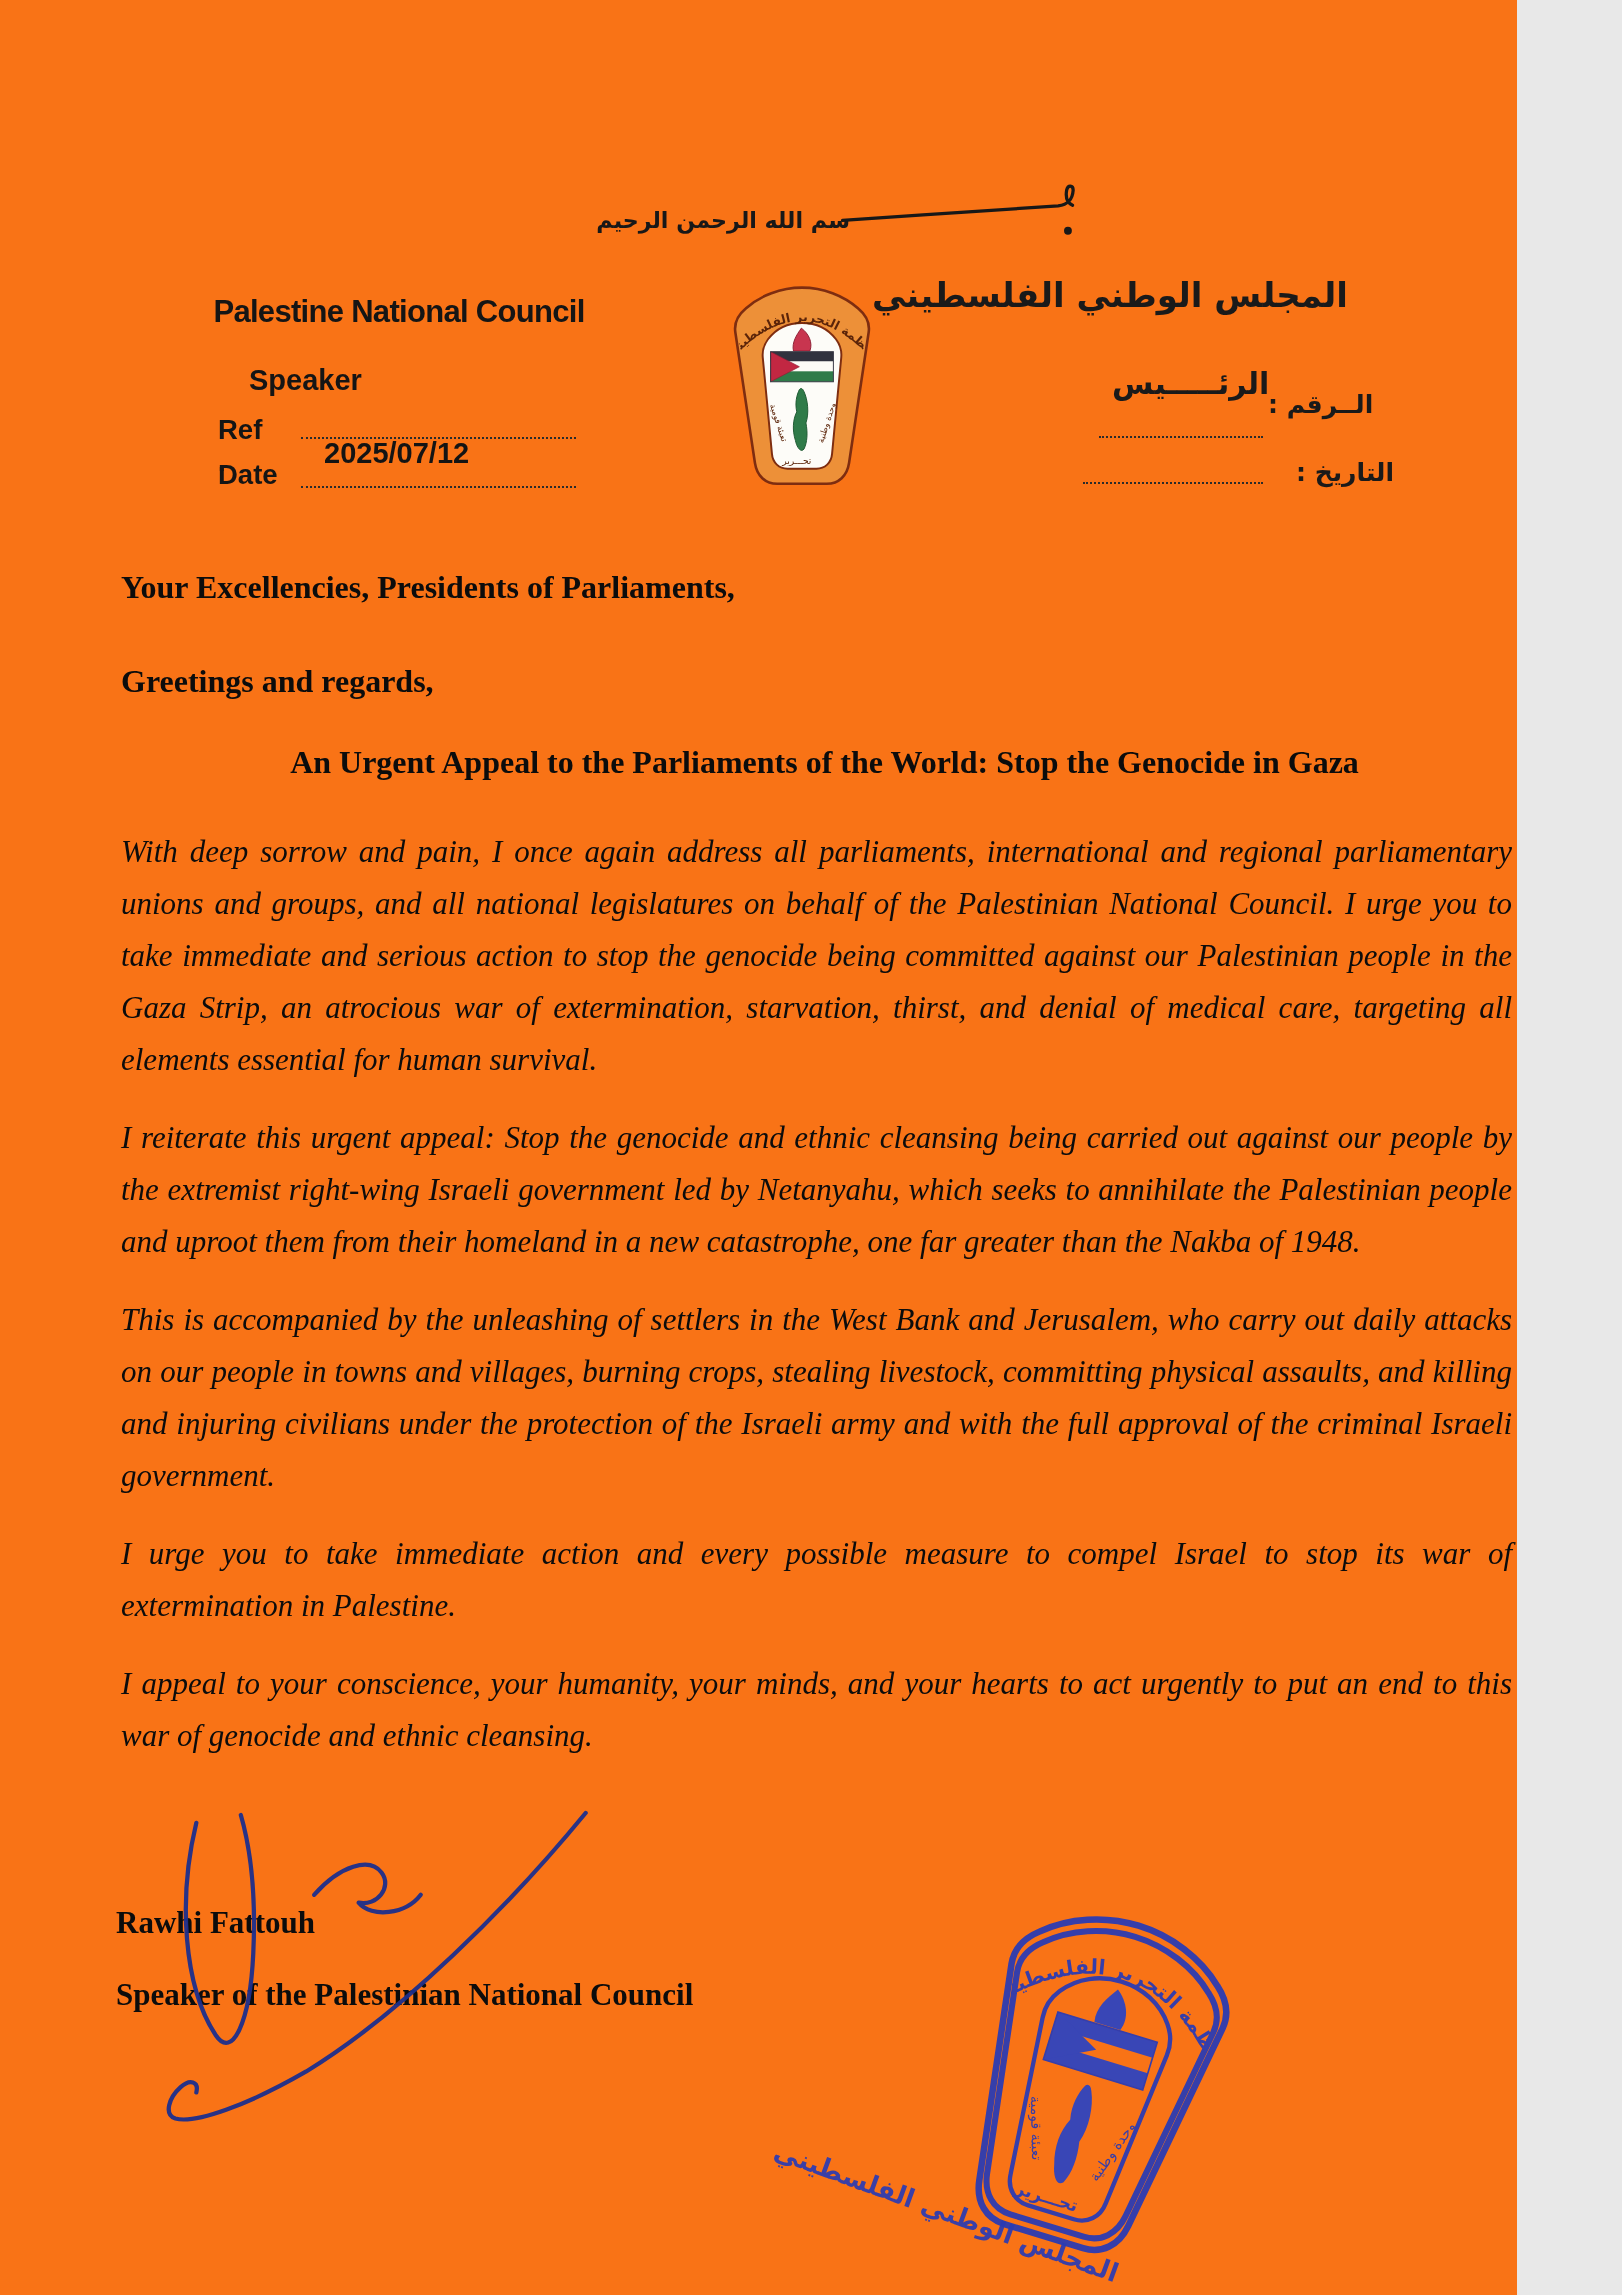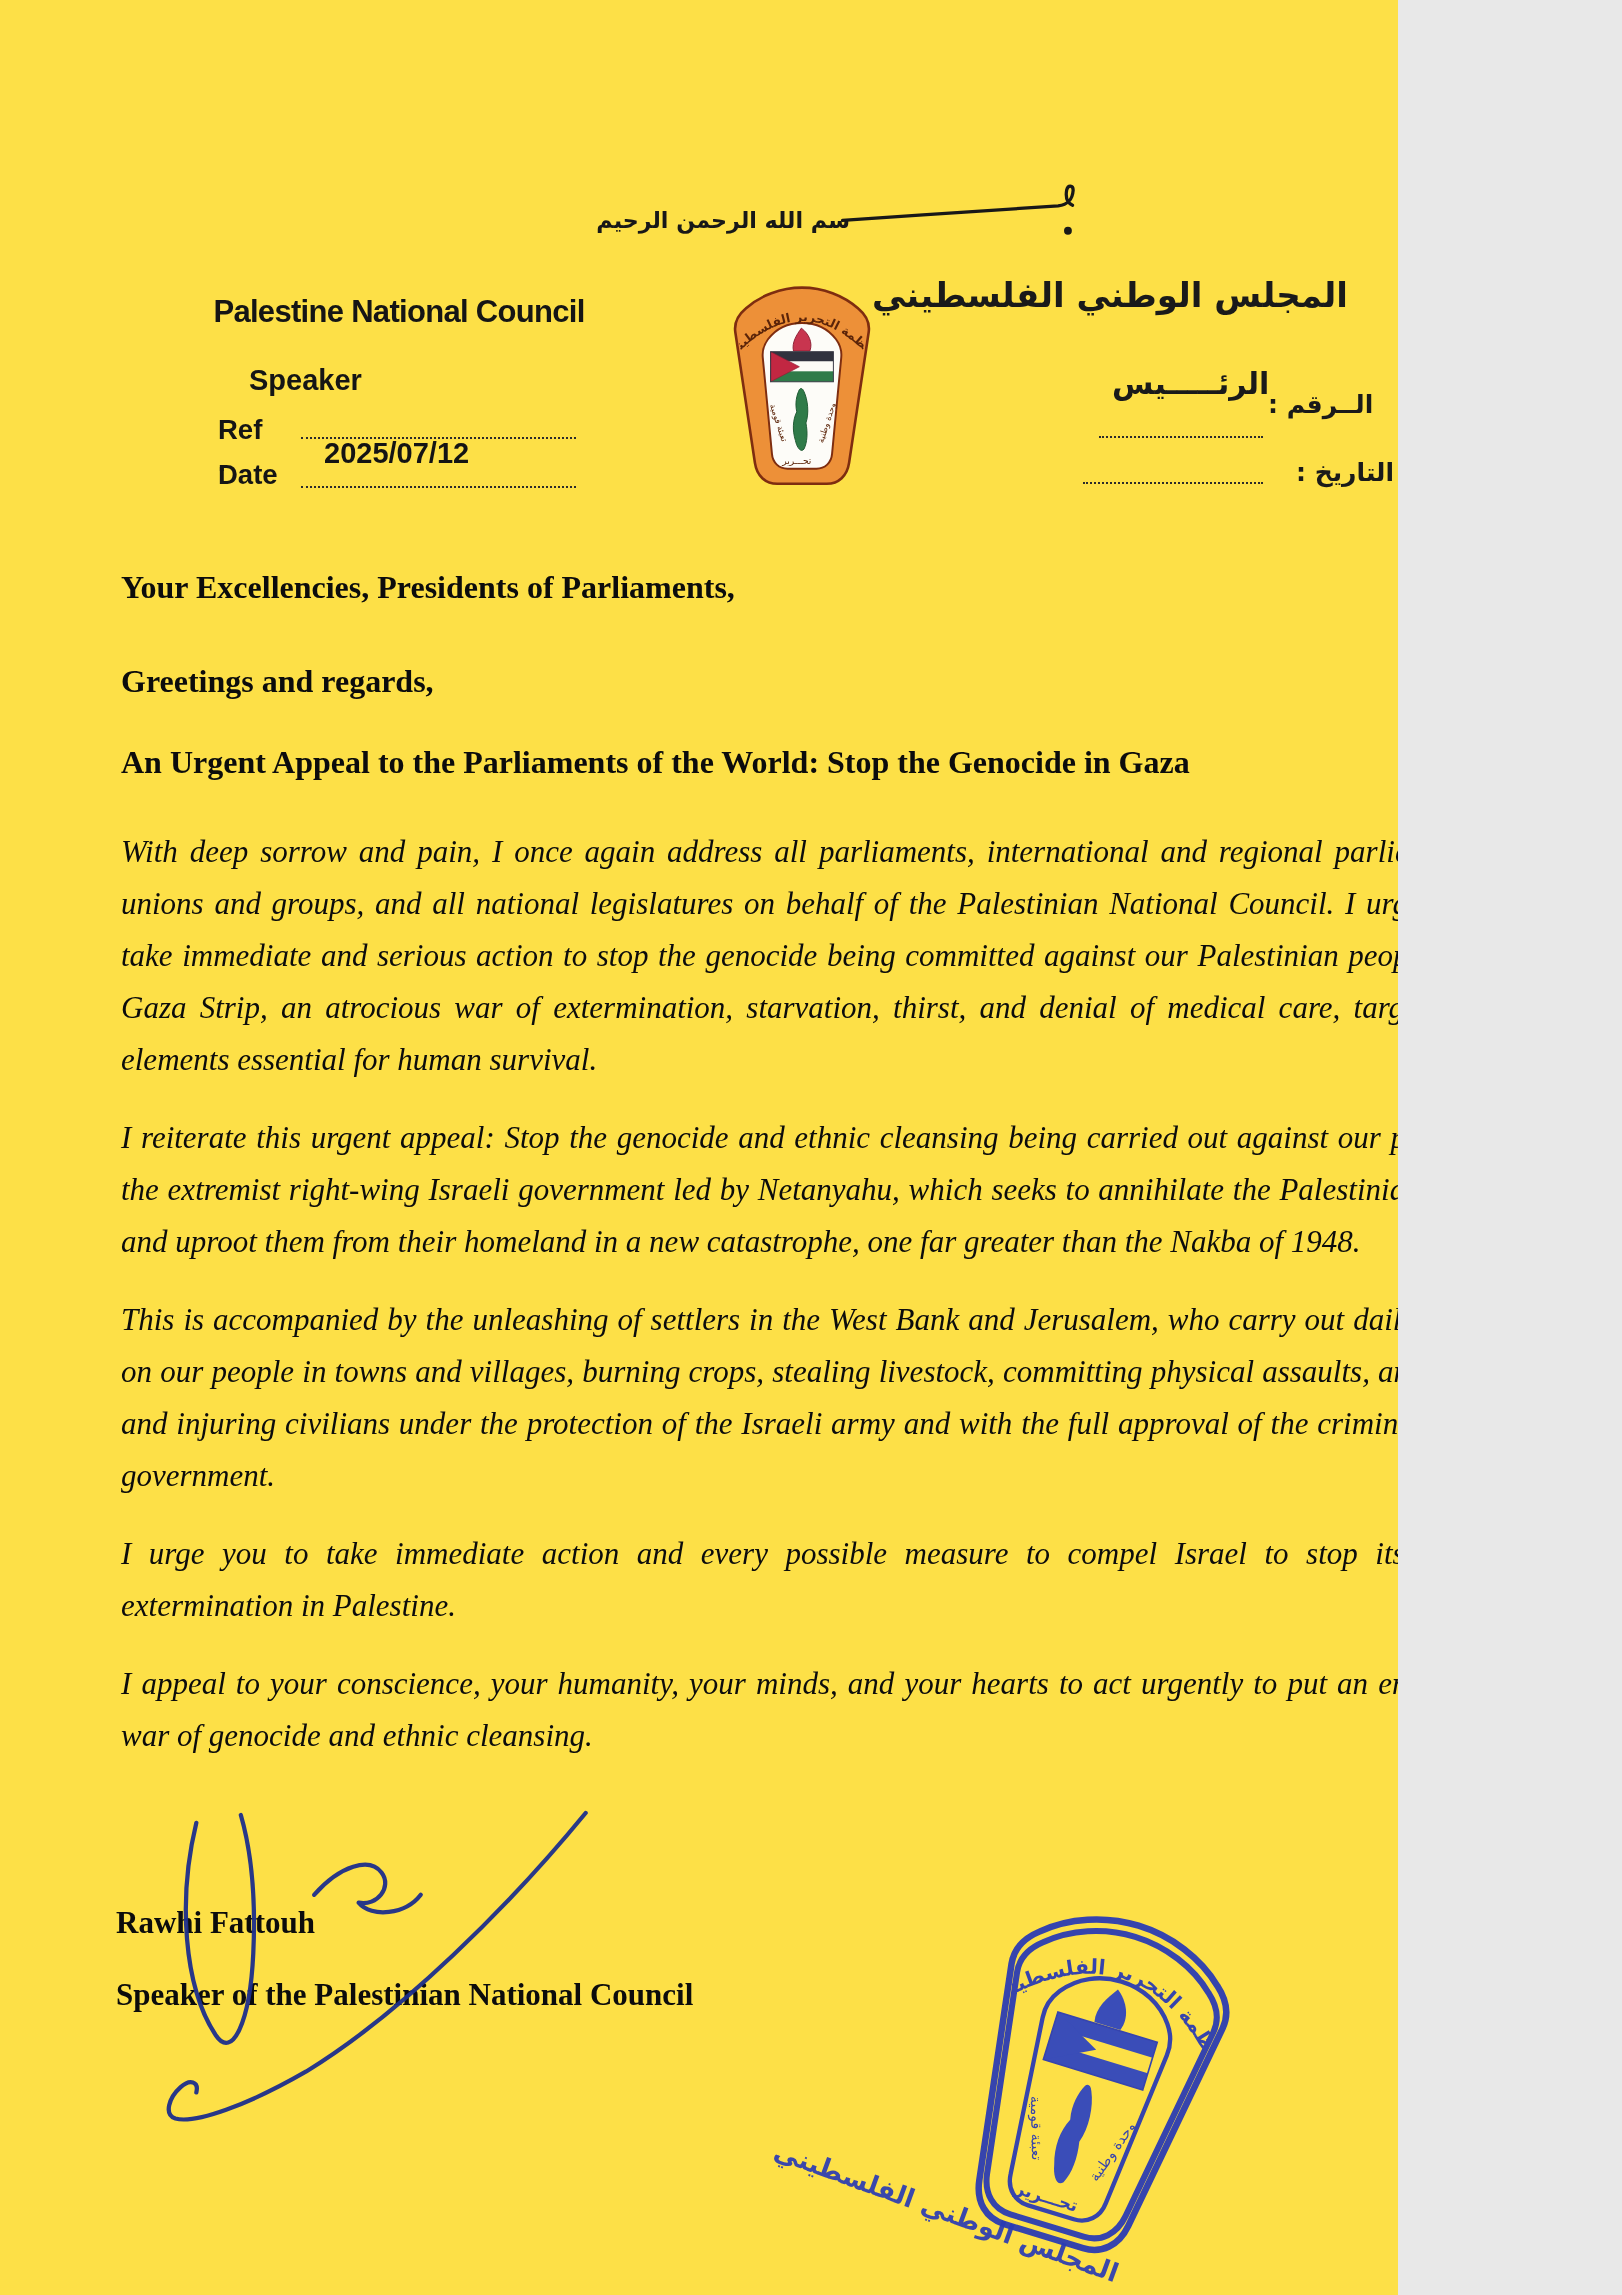--- a/index.html
+++ b/index.html
@@ -1,19 +1,19 @@
 <!DOCTYPE html>
 <html style="font-size:10.5px"><head>
 <meta charset="utf-8">
 <style>
   html,body{margin:0;padding:0;background:#e8e8e8;}
   .page{
     position:relative;
-    width:1398px;height:2295px;
-    background:#fde047;
+    width:1517px;height:2295px;
+    background:#f97316;
     overflow:hidden;
     font-family:"Liberation Serif",serif;
     color:#111;
   }
   
   .bismillah{position:absolute;left:586px;top:168px;width:517px;height:98px;}
   .lh-left{position:absolute;left:0;top:0;}
   .org-en{
     position:absolute;left:208px;top:294px;width:382px;
     font-family:Liberation Sans, sans-serif;font-weight:700;
@@ -61,21 +61,21 @@
   .ar-date-line{left:1083px;top:482px;width:180px;}
   .emblem{position:absolute;left:718px;top:285px;width:168px;height:204px;}
   
   .letter-body{
     position:absolute;left:121px;top:571px;width:1407px;
     font-family:"Liberation Serif",serif;color:#0c0c0c;
   }
   .h-line{font-weight:700;font-size:32px;line-height:1.05;}
   .h-sal{margin:0 0 60px 0;}
   .h-greet{margin:0 0 48px 0;}
-  .h-subj{margin:16px 0 46px 0;}
+  .h-subj{margin:16px 0 46px 0;text-align:center;}
   .letter-body p{
     margin:0 16px 26px 0;
     font-size:31px;line-height:52px;
     text-align:justify;
     font-style:italic;
   }
   
   .signer-name{
     position:absolute;left:116px;top:1905px;
     font-weight:700;font-size:31px;color:#0c0c0c;

